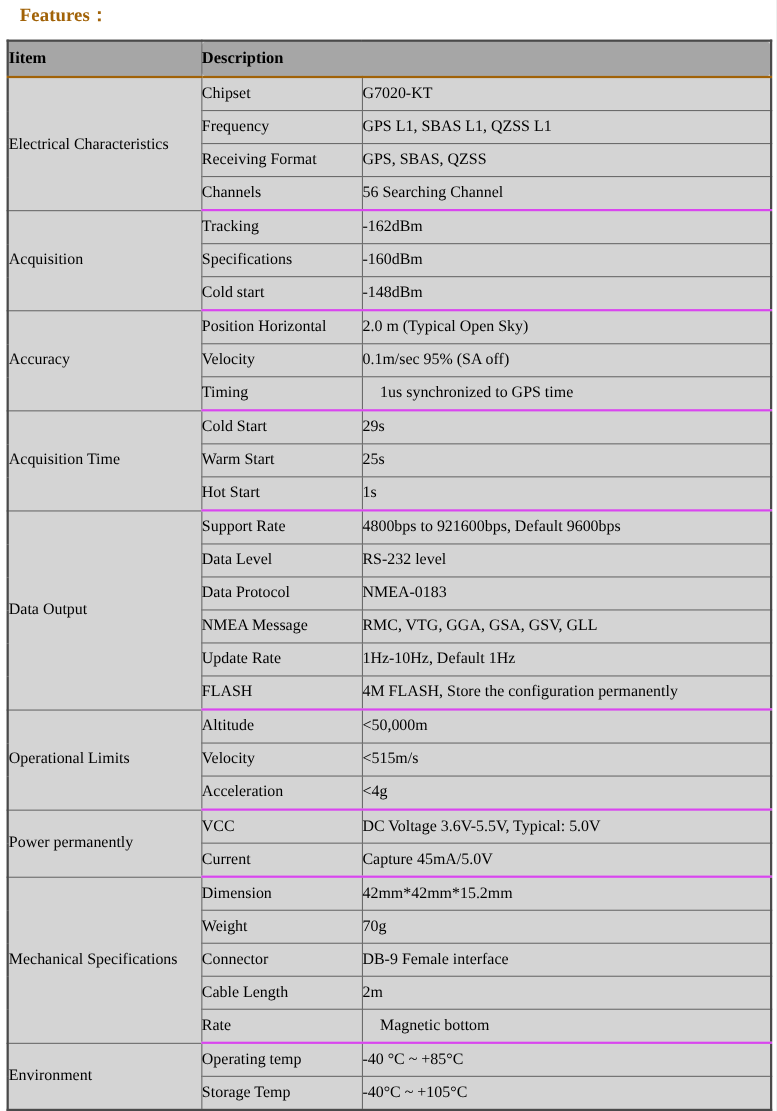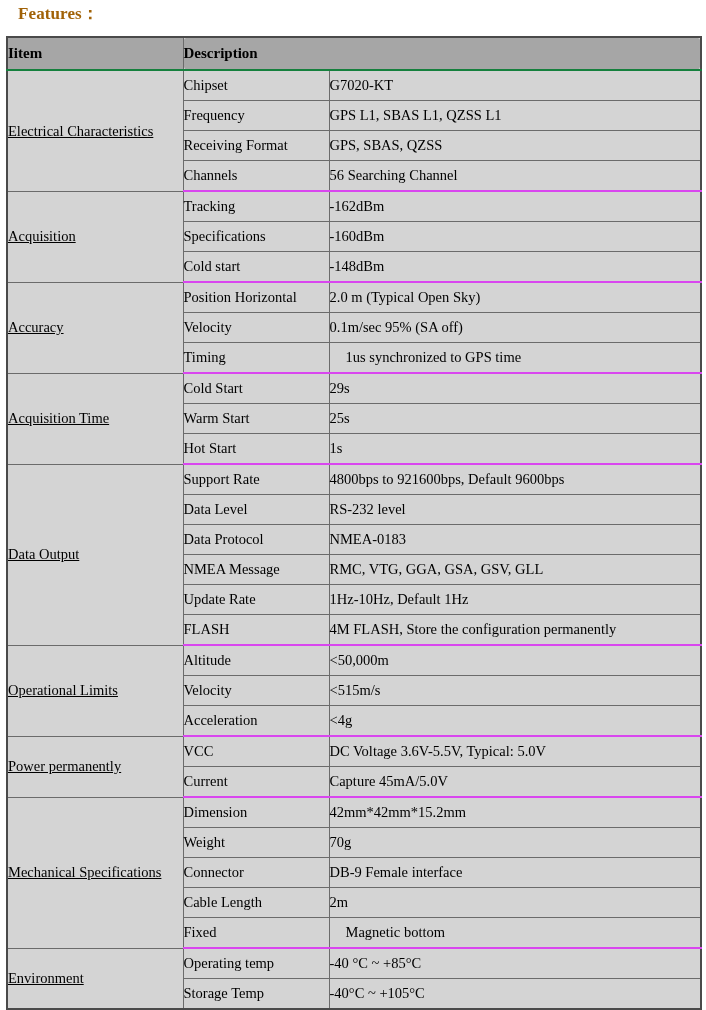--- a/index.html
+++ b/index.html
@@ -55,37 +55,36 @@
   col.col-group { width: 176px; }
   col.col-param { width: 146px; }
   col.col-value { width: 372px; }
 
   
   tr.header-row th {
     background: #a6a6a6;
     height: 31px;
     font-weight: bold;
     font-size: 15px;
-    border-bottom: 2px solid #15803d;
+    border-bottom: 2px solid #a16207;
   }
   th.header-item { padding-left: 10px; }
   th.header-desc { padding-left: 10px; border-radius: 6px; }
 
   
   tr.spec-row td {
     height: 29px;
     font-size: 14.5px;
   }
   td.group-cell {
     padding-left: 10px;
     line-height: 1.55;
     border-right: 2px solid #4a4a4a;
     border-top: 2px solid #4a4a4a;
     border-bottom: 2px solid #4a4a4a;
-    text-decoration: underline;
   }
   td.param-cell {
     padding-left: 10px;
     border-right: 1px solid #6b6b6b;
   }
   td.value-cell {
     padding-left: 9px;
   }
   td.value-cell.indented {
     padding-left: 16px;
@@ -231,21 +230,21 @@
         </tr>
         <tr class="spec-row">
           <td class="param-cell">Connector</td>
           <td class="value-cell">DB-9 Female interface</td>
         </tr>
         <tr class="spec-row">
           <td class="param-cell">Cable Length</td>
           <td class="value-cell">2m</td>
         </tr>
         <tr class="spec-row">
-          <td class="param-cell">Fixed</td>
+          <td class="param-cell">Rate</td>
           <td class="value-cell indented">Magnetic bottom</td>
         </tr>
         <tr class="spec-row group-start">
           <td class="group-cell" rowspan="2">Environment</td>
           <td class="param-cell">Operating temp</td>
           <td class="value-cell">-40 °C ~ +85°C</td>
         </tr>
         <tr class="spec-row">
           <td class="param-cell">Storage Temp</td>
           <td class="value-cell">-40°C ~ +105°C</td>

